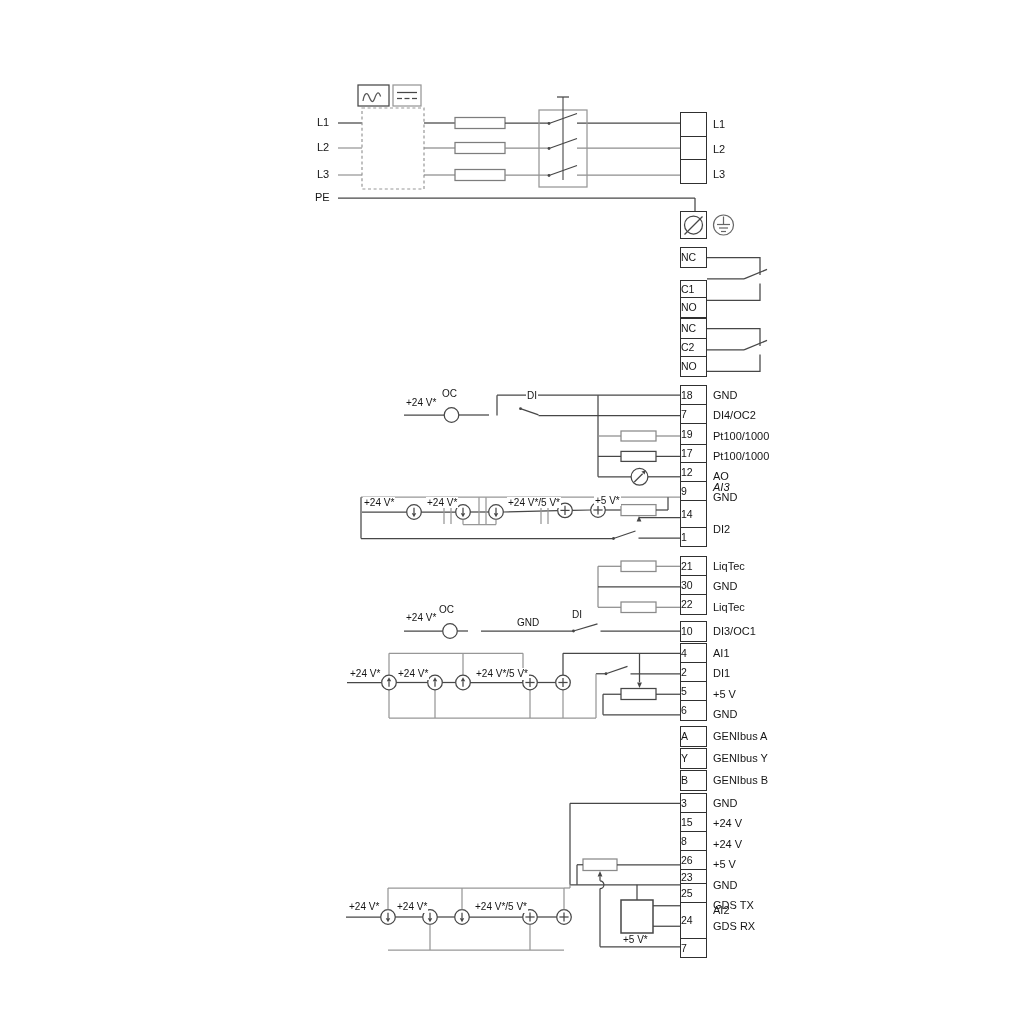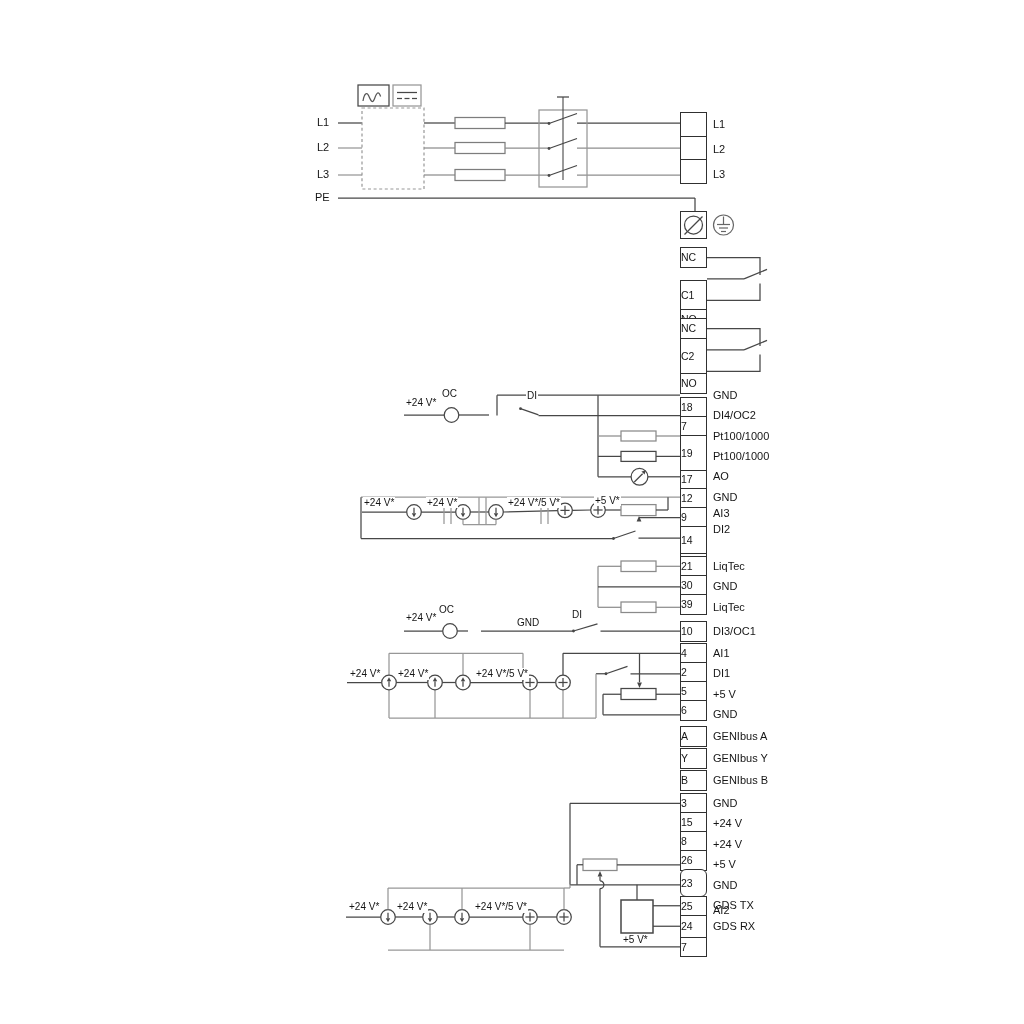--- a/index.html
+++ b/index.html
@@ -246,54 +246,54 @@
       <div class="cell" style="height: 25px;"></div>
       <div class="cell" style="height: 25px;"></div>
     </div>
     <div class="tblock" style="top: 211px;">
       <div class="cell" style="height: 28px;"></div>
     </div>
     <div class="tblock" style="top: 247px;">
       <div class="cell" style="height: 21.3px;">
         <span class="tno">NC</span>
       </div>
-      <div class="cell" style="height: 30px; margin-top: 12px;">
+      <div class="cell" style="height: 18px; margin-top: 12px;">
         <span class="tno">C1</span>
       </div>
       <div class="cell" style="height: 21.3px;">
         <span class="tno">NO</span>
       </div>
     </div>
     <div class="tblock" style="top: 318px;">
       <div class="cell" style="height: 21.3px;">
         <span class="tno">NC</span>
       </div>
-      <div class="cell" style="height: 36px;">
+      <div class="cell" style="height: 19px;">
         <span class="tno">C2</span>
       </div>
       <div class="cell" style="height: 21.3px;">
         <span class="tno">NO</span>
       </div>
     </div>
     <span class="tlabel" style="top: 388.7px;">GND</span>
     <span class="tlabel" style="top: 409.1px;">DI4/OC2</span>
     <span class="tlabel" style="top: 429.5px;">Pt100/1000</span>
     <span class="tlabel" style="top: 449.9px;">Pt100/1000</span>
     <span class="tlabel" style="top: 470.3px;">AO</span>
     <span class="tlabel" style="top: 490.7px;">GND</span>
-    <span class="tlabel" style="top: 507px;">AI3</span>
+    <span class="tlabel" style="top: 481px; font-style: italic;">AI3</span>
     <span class="tlabel" style="top: 523px;">DI2</span>
-    <div class="tblock" style="top: 397px;">
+    <div class="tblock" style="top: 385px;">
       <div class="cell" style="height: 20.4px;">
         <span class="tno">18</span>
       </div>
       <div class="cell" style="height: 20.4px;">
         <span class="tno">7</span>
       </div>
-      <div class="cell" style="height: 36px;">
+      <div class="cell" style="height: 22px;">
         <span class="tno">19</span>
       </div>
       <div class="cell" style="height: 20px;">
         <span class="tno">17</span>
       </div>
       <div class="cell" style="height: 20.4px;">
         <span class="tno">12</span>
       </div>
       <div class="cell" style="height: 20.4px;">
         <span class="tno">9</span>
@@ -309,21 +309,21 @@
     <span class="tlabel" style="top: 580.25px;">GND</span>
     <span class="tlabel" style="top: 600.75px;">LiqTec</span>
     <div class="tblock" style="top: 556px;">
       <div class="cell" style="height: 20.5px;">
         <span class="tno">21</span>
       </div>
       <div class="cell" style="height: 20.5px;">
         <span class="tno">30</span>
       </div>
       <div class="cell" style="height: 20.5px;">
-        <span class="tno">39</span>
+        <span class="tno">22</span>
       </div>
     </div>
     <span class="tlabel" style="top: 624.75px;">DI3/OC1</span>
     <div class="tblock" style="top: 621px;">
       <div class="cell" style="height: 20.5px;">
         <span class="tno">10</span>
       </div>
     </div>
     <span class="tlabel" style="top: 646.75px;">AI1</span>
     <span class="tlabel" style="top: 667.25px;">DI1</span>
@@ -375,27 +375,27 @@
       </div>
       <div class="cell" style="height: 20.5px;">
         <span class="tno">15</span>
       </div>
       <div class="cell" style="height: 20.5px;">
         <span class="tno">8</span>
       </div>
       <div class="cell" style="height: 20.5px;">
         <span class="tno">26</span>
       </div>
-      <div class="cell" style="height: 28px; border-radius: 6px;">
+      <div class="cell" style="height: 15px;">
         <span class="tno">23</span>
       </div>
       <div class="cell" style="height: 20.5px;">
         <span class="tno">25</span>
       </div>
-      <div class="cell" style="height: 23px;">
+      <div class="cell" style="height: 37px;">
         <span class="tno">24</span>
       </div>
       <div class="cell" style="height: 20.5px;">
         <span class="tno">7</span>
       </div>
     </div>
     <span class="sidelabel" style="left: 317px; top: 116px;">L1</span>
     <span class="sidelabel" style="left: 317px; top: 141px;">L2</span>
     <span class="sidelabel" style="left: 317px; top: 168px;">L3</span>
     <span class="sidelabel" style="left: 315px; top: 191px;">PE</span>

